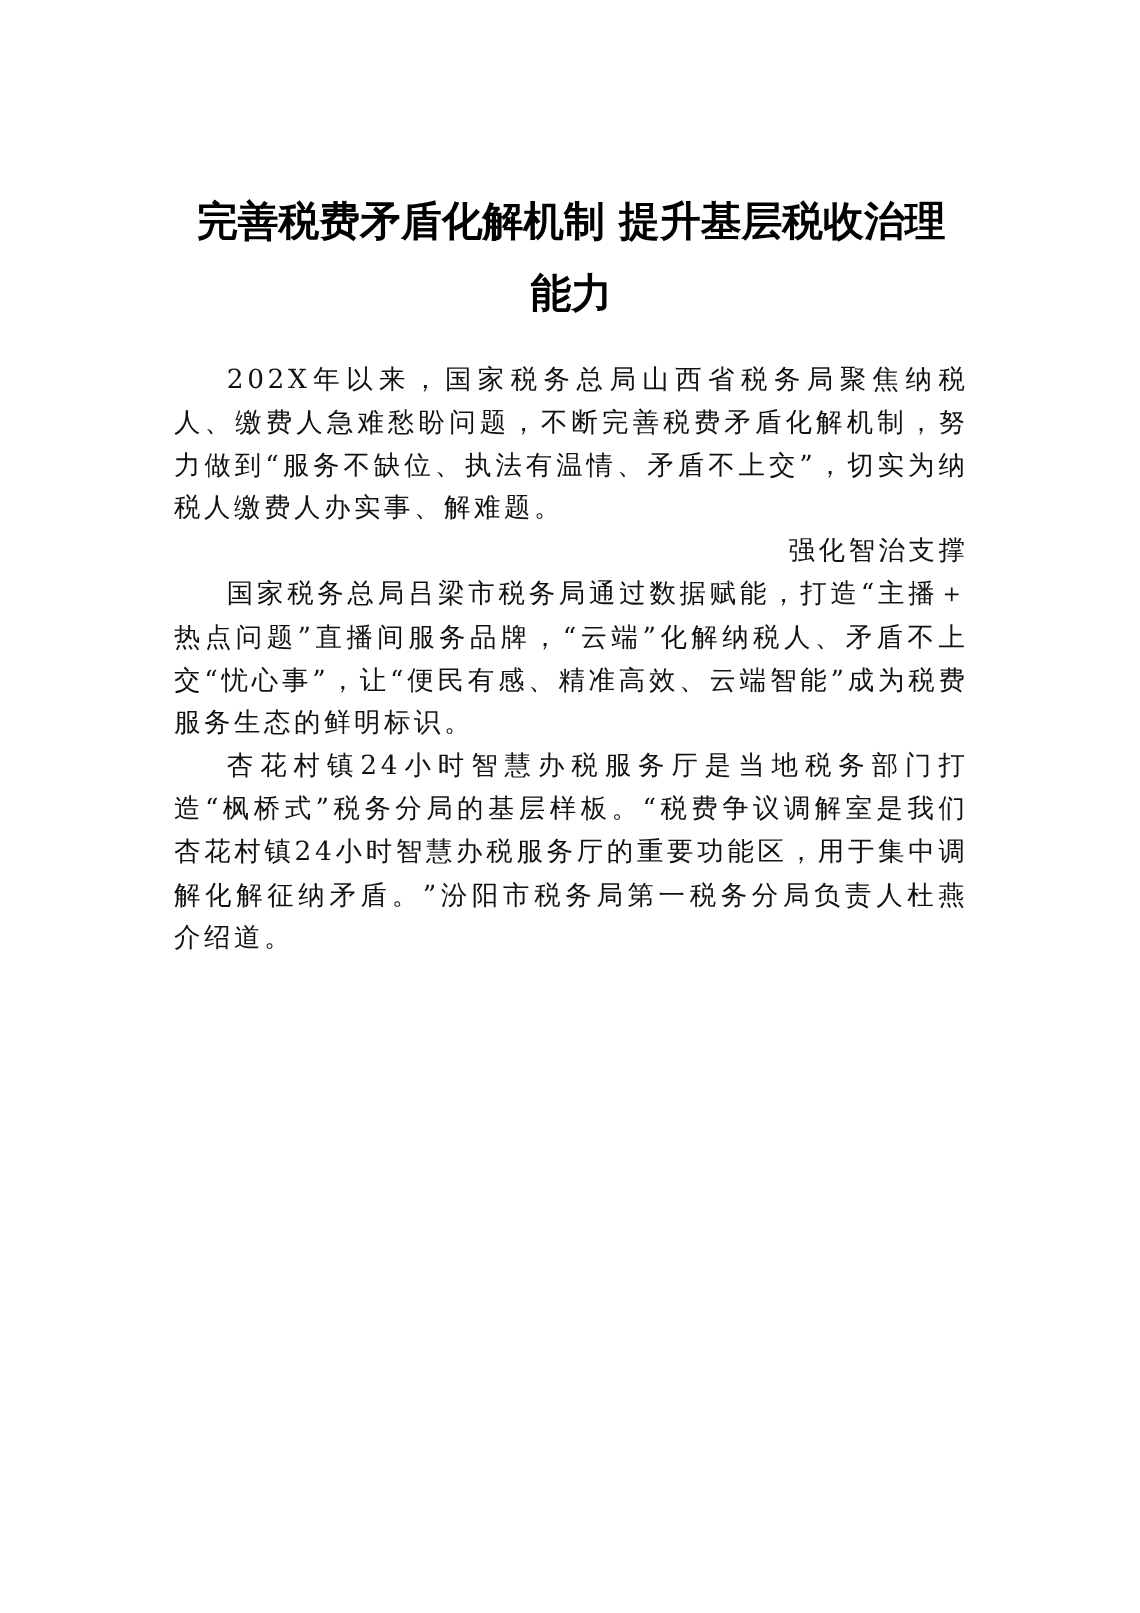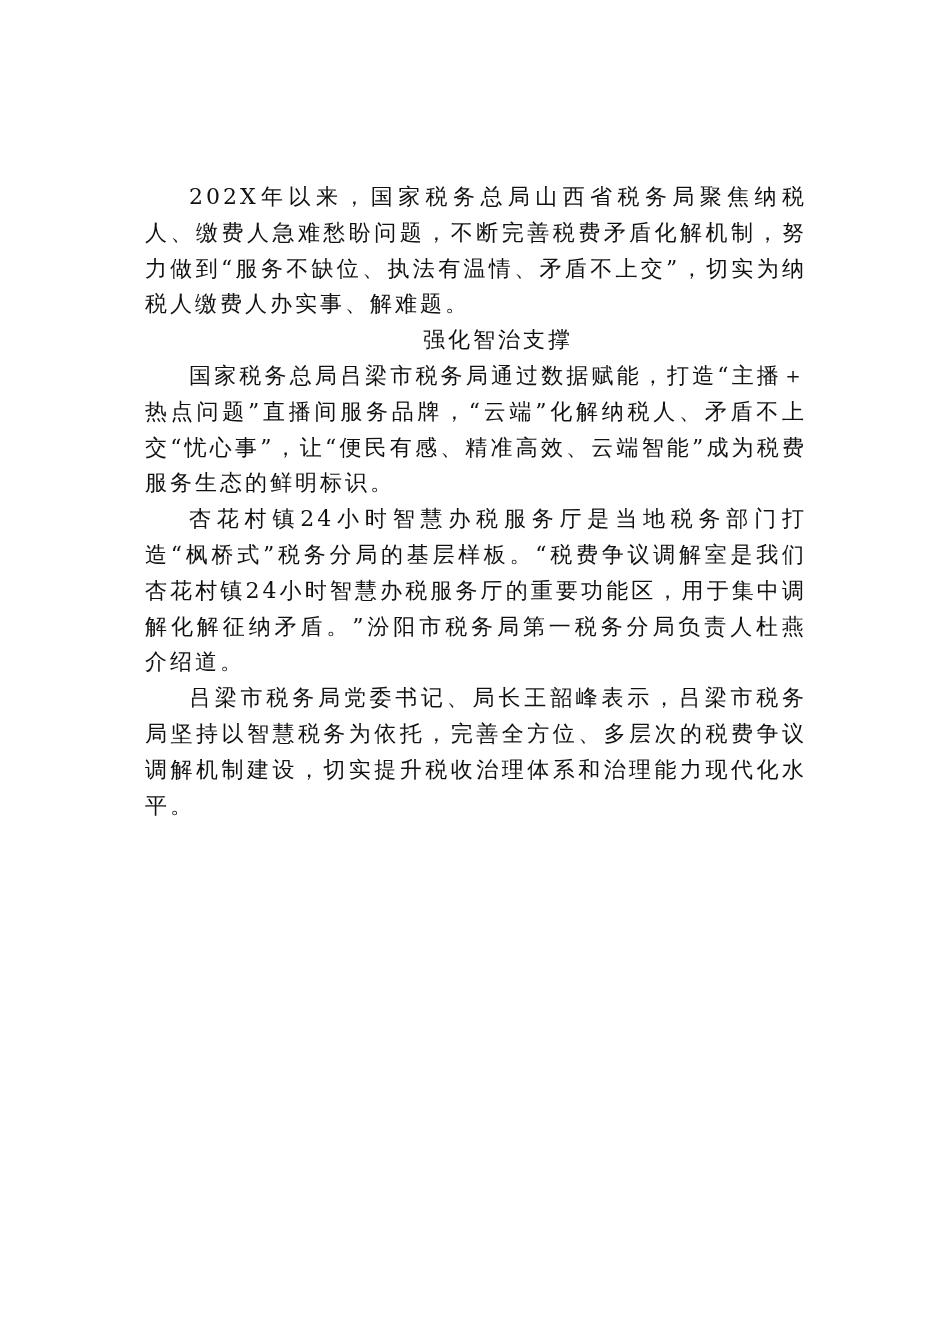--- a/index.html
+++ b/index.html
@@ -38,28 +38,31 @@
     .para {
       font-size: 22px;
       line-height: 35.8px;
       text-align: justify;
       text-indent: 2em;
       margin: 0;
       letter-spacing: 3px;
       word-break: break-all;
     }
     .para.heading {
-      text-align: center;
+      text-align: right;
     }
   </style>
 </head>
 <body>
 
 <div class="page">
+  <h1 class="title">
+    <span>完善税费矛盾化解机制 提升基层税收治理</span>
+    <span>能力</span>
+  </h1>
 
   <div class="body">
     <p class="para">202X年以来，国家税务总局山西省税务局聚焦纳税人、缴费人急难愁盼问题，不断完善税费矛盾化解机制，努力做到“服务不缺位、执法有温情、矛盾不上交”，切实为纳税人缴费人办实事、解难题。</p>
     <p class="para heading">强化智治支撑</p>
     <p class="para">国家税务总局吕梁市税务局通过数据赋能，打造“主播＋热点问题”直播间服务品牌，“云端”化解纳税人、矛盾不上交“忧心事”，让“便民有感、精准高效、云端智能”成为税费服务生态的鲜明标识。</p>
     <p class="para">杏花村镇24小时智慧办税服务厅是当地税务部门打造“枫桥式”税务分局的基层样板。“税费争议调解室是我们杏花村镇24小时智慧办税服务厅的重要功能区，用于集中调解化解征纳矛盾。”汾阳市税务局第一税务分局负责人杜燕介绍道。</p>
-    <p class="para">吕梁市税务局党委书记、局长王韶峰表示，吕梁市税务局坚持以智慧税务为依托，完善全方位、多层次的税费争议调解机制建设，切实提升税收治理体系和治理能力现代化水平。</p>
   </div>
 </div>
 
 </body></html>

